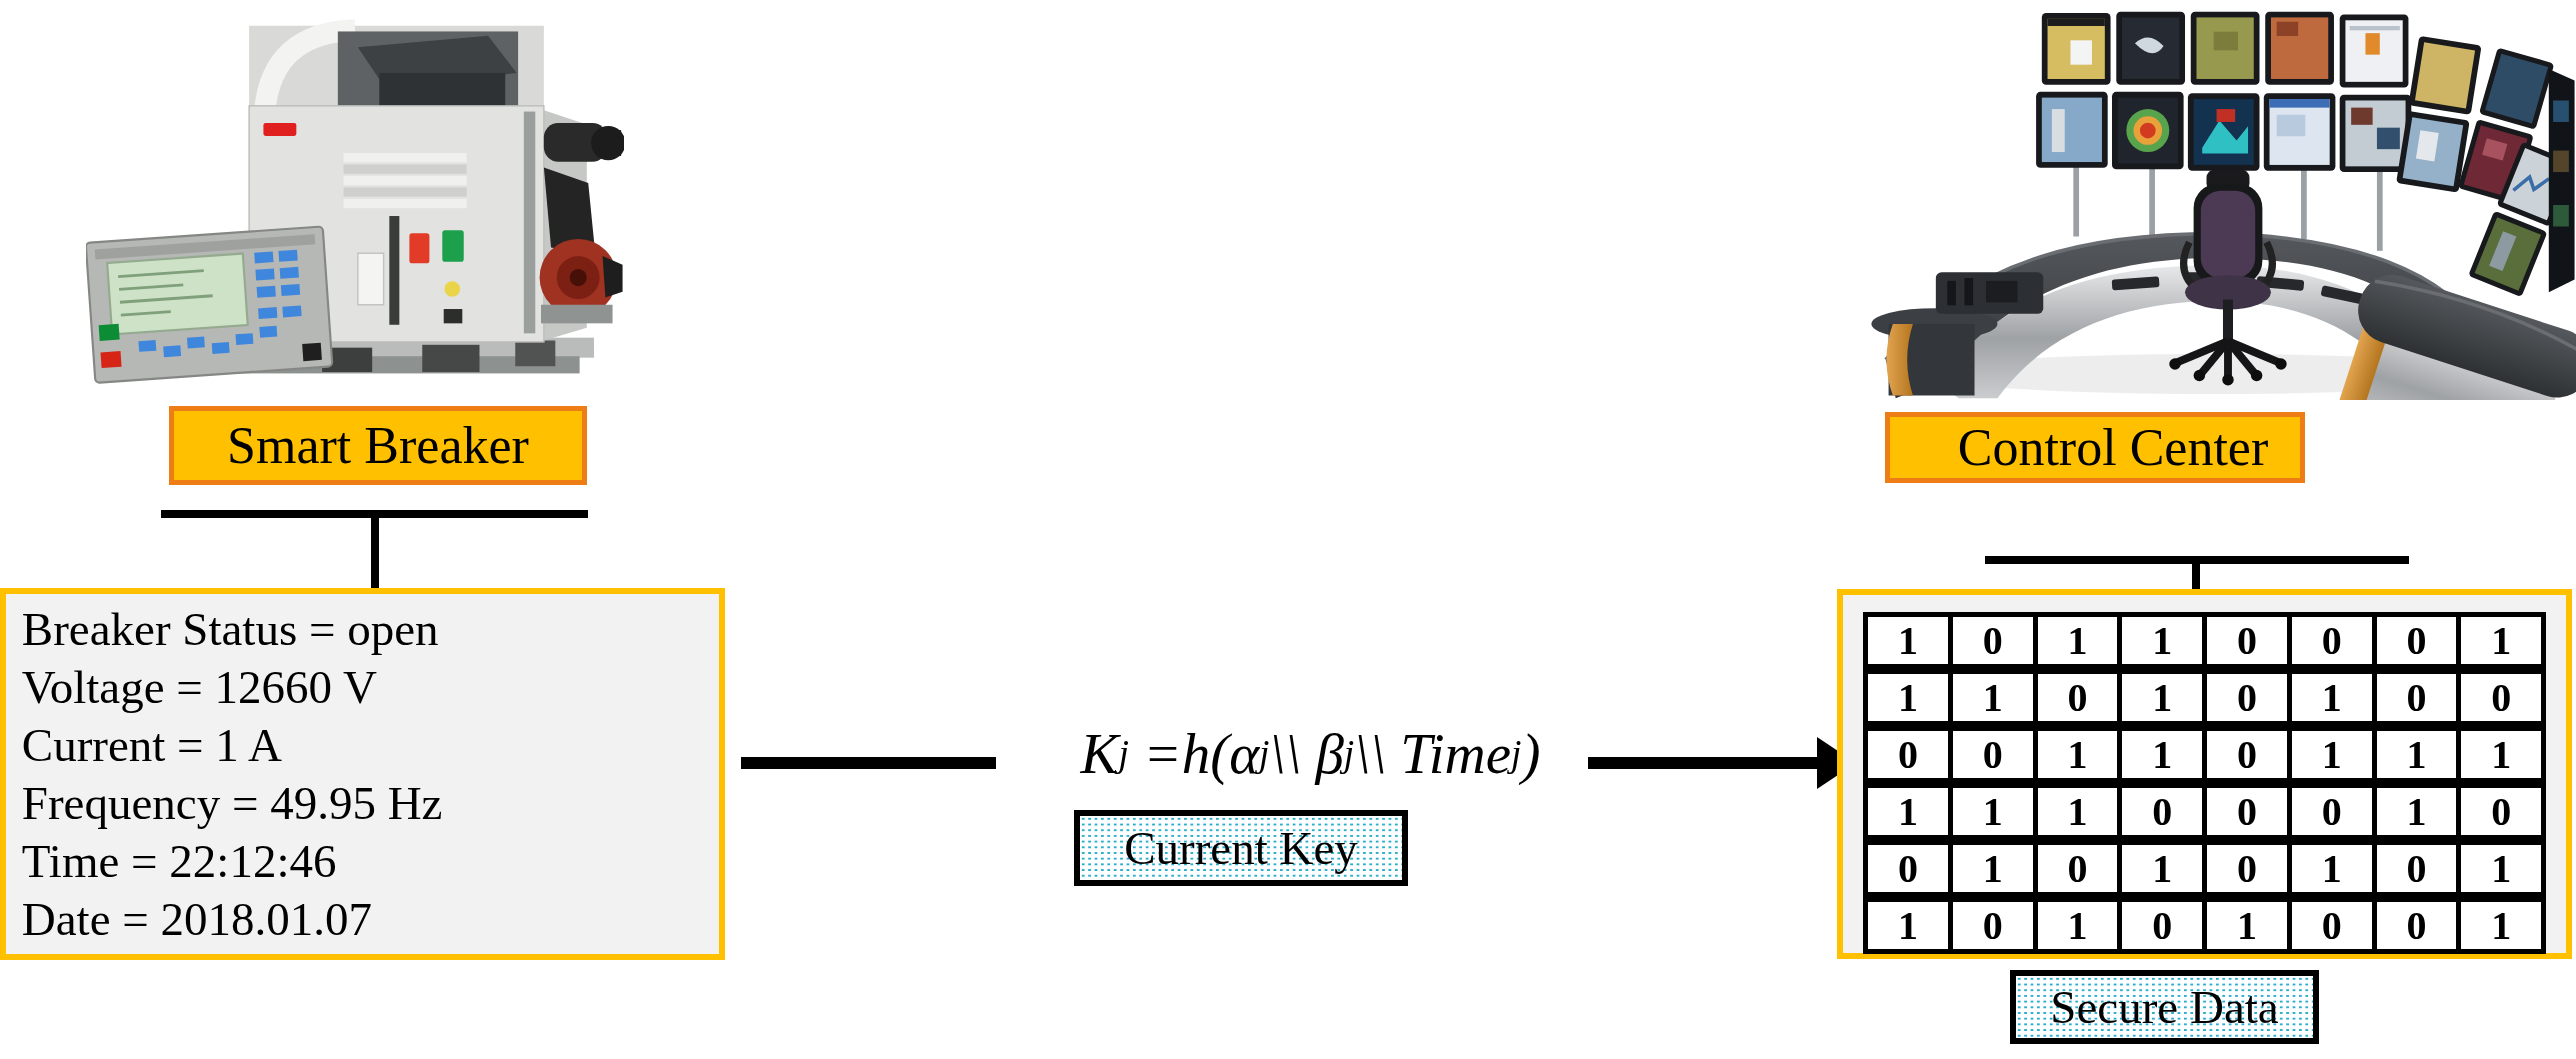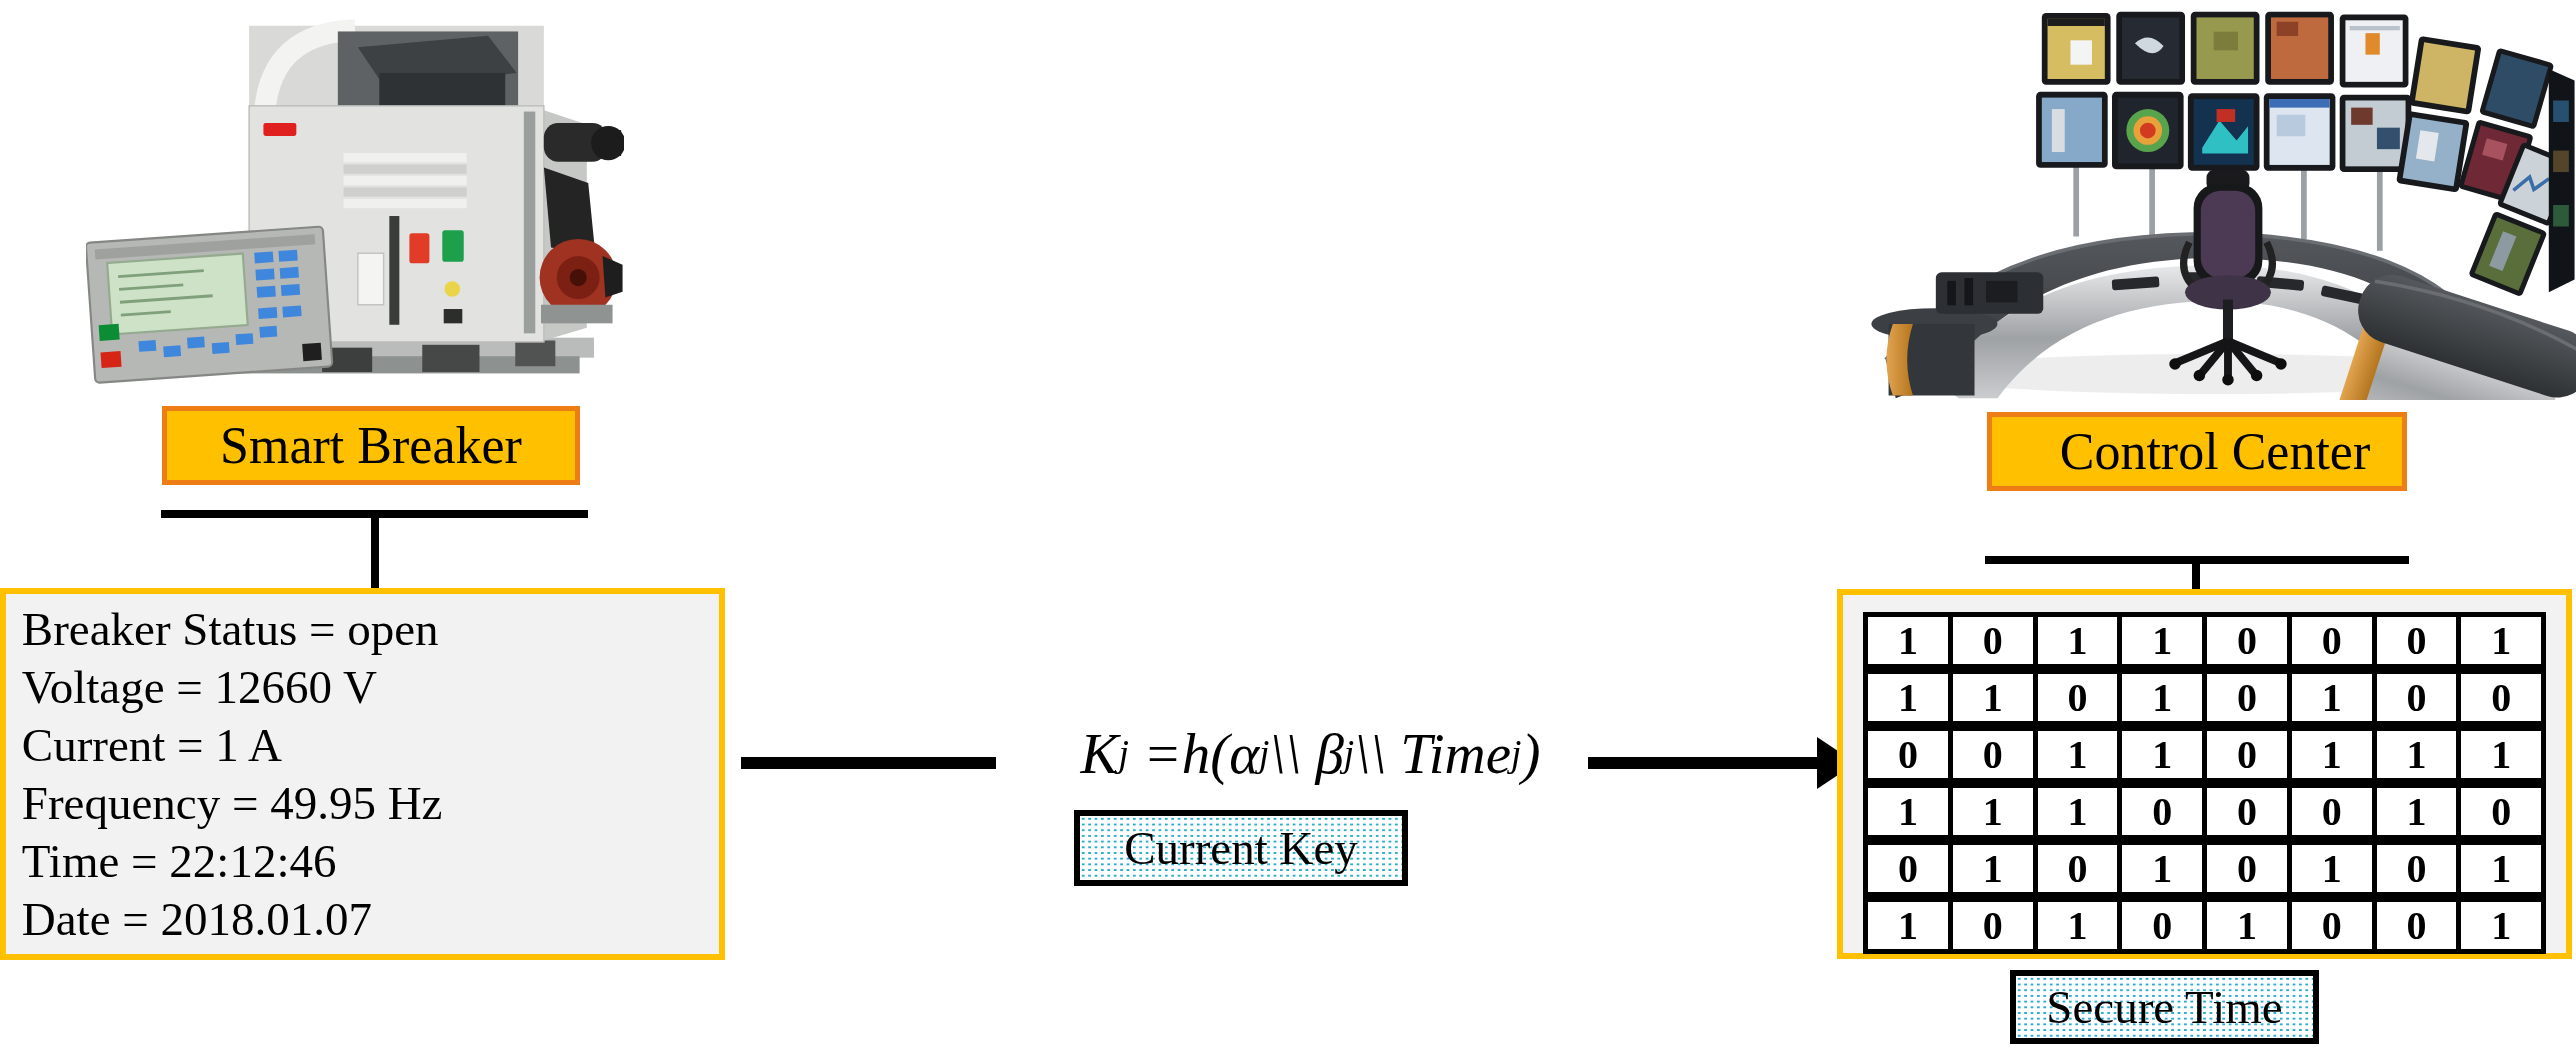--- a/index.html
+++ b/index.html
@@ -8,22 +8,22 @@
     font-family:"Liberation Serif","DejaVu Serif",serif;color:#000;
   }
   .abs{position:absolute;box-sizing:border-box;}
 
   
   .gold-label{
     border:5.7px solid #EE7D16;background:#FFC000;
     display:flex;align-items:center;justify-content:center;
     font-size:52px;white-space:nowrap;
   }
-  #smart-breaker-label{left:162px;top:406px;width:418px;height:79px;}
-  #control-center-label{left:1987px;top:412px;width:420px;height:79px;padding-left:36px;}
+  #smart-breaker-label{left:169px;top:406px;width:418px;height:79px;}
+  #control-center-label{left:1885px;top:412px;width:420px;height:71px;padding-left:36px;}
 
   
   .dotted-label{
     border:6.4px solid #000;
     background-color:#fdfeff;
     background-image:radial-gradient(#2BAEC9 1.2px, rgba(255,255,255,0) 1.4px);
     background-size:6.4px 5.7px;
     display:flex;align-items:center;justify-content:center;
     font-size:47px;white-space:nowrap;
   }
@@ -388,16 +388,16 @@
         <span class="bit-cell">1</span>
         <span class="bit-cell">0</span>
         <span class="bit-cell">1</span>
         <span class="bit-cell">0</span>
         <span class="bit-cell">1</span>
         <span class="bit-cell">0</span>
         <span class="bit-cell">0</span>
         <span class="bit-cell">1</span>
       </div>
   </div>
-  <div class="abs dotted-label" id="secure-data-label">Secure Time</div>
+  <div class="abs dotted-label" id="secure-data-label">Secure Data</div>
 
 </div>
 
 
 </body></html>

